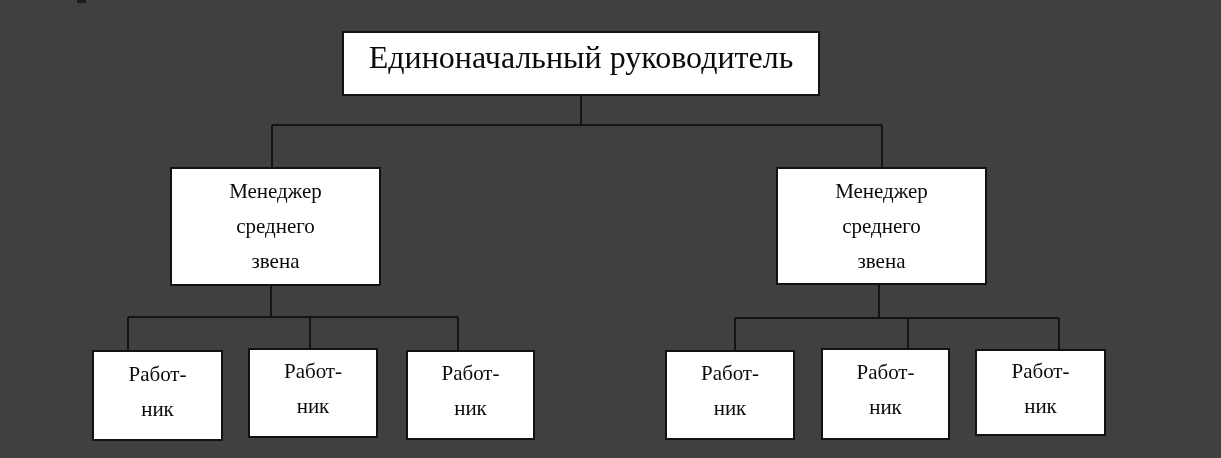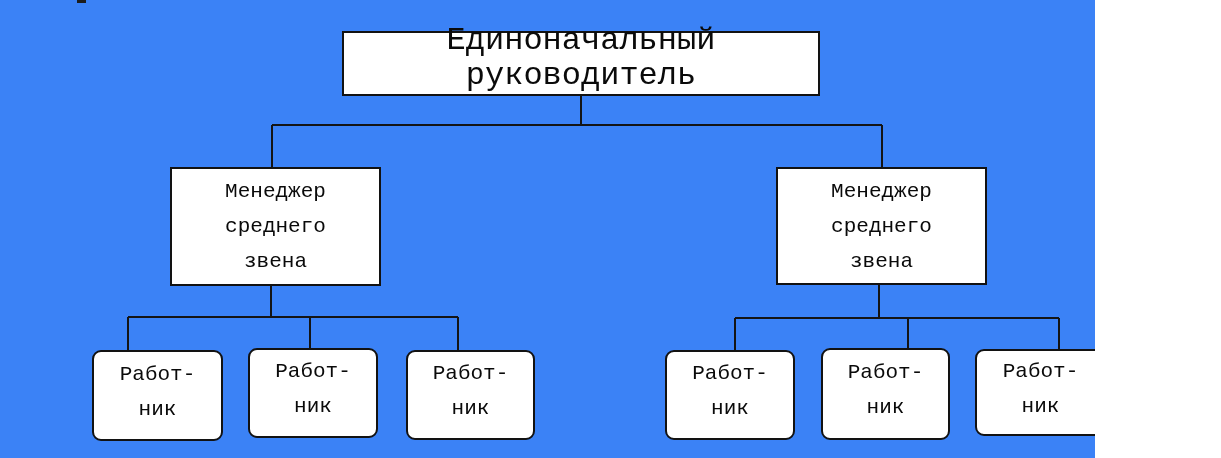--- a/index.html
+++ b/index.html
@@ -2,25 +2,25 @@
 <html><head>
 <meta charset="utf-8">
 <style>
   html, body {
     margin: 0;
     padding: 0;
     background: #ffffff;
   }
   #canvas {
     position: relative;
-    width: 1095px;
+    width: 1221px;
     height: 458px;
-    background: #3b82f6;
+    background: #404040;
     overflow: hidden;
-    font-family: Liberation Mono, monospace;
+    font-family: Liberation Serif, serif;
     color: #000000;
   }
   .node {
     position: absolute;
     box-sizing: border-box;
     border: 2px solid #121212;
     background: #ffffff;
     display: flex;
     align-items: center;
     justify-content: center;
@@ -32,21 +32,21 @@
     font-size: 21px;
     color: #0a0a0a;
   }
   #root-node {
     left: 342px; top: 31px; width: 478px; height: 65px;
     padding-bottom: 12px;
   }
   #root-node .label { font-size: 32px; }
   #manager-node-left  { left: 170px; top: 167px; width: 211px; height: 119px; }
   #manager-node-right { left: 776px; top: 167px; width: 211px; height: 118px; }
-  .worker { padding-bottom: 8px; border-radius: 9px; }
+  .worker { padding-bottom: 8px; }
   #worker-node-1 { left: 92px;  top: 350px; width: 131px; height: 91px; }
   #worker-node-2 { left: 248px; top: 348px; width: 130px; height: 90px; }
   #worker-node-3 { left: 406px; top: 350px; width: 129px; height: 90px; }
   #worker-node-4 { left: 665px; top: 350px; width: 130px; height: 90px; }
   #worker-node-5 { left: 821px; top: 348px; width: 129px; height: 92px; }
   #worker-node-6 { left: 975px; top: 349px; width: 131px; height: 87px; }
   #connector-svg {
     position: absolute;
     left: 0; top: 0;
     width: 1221px;

